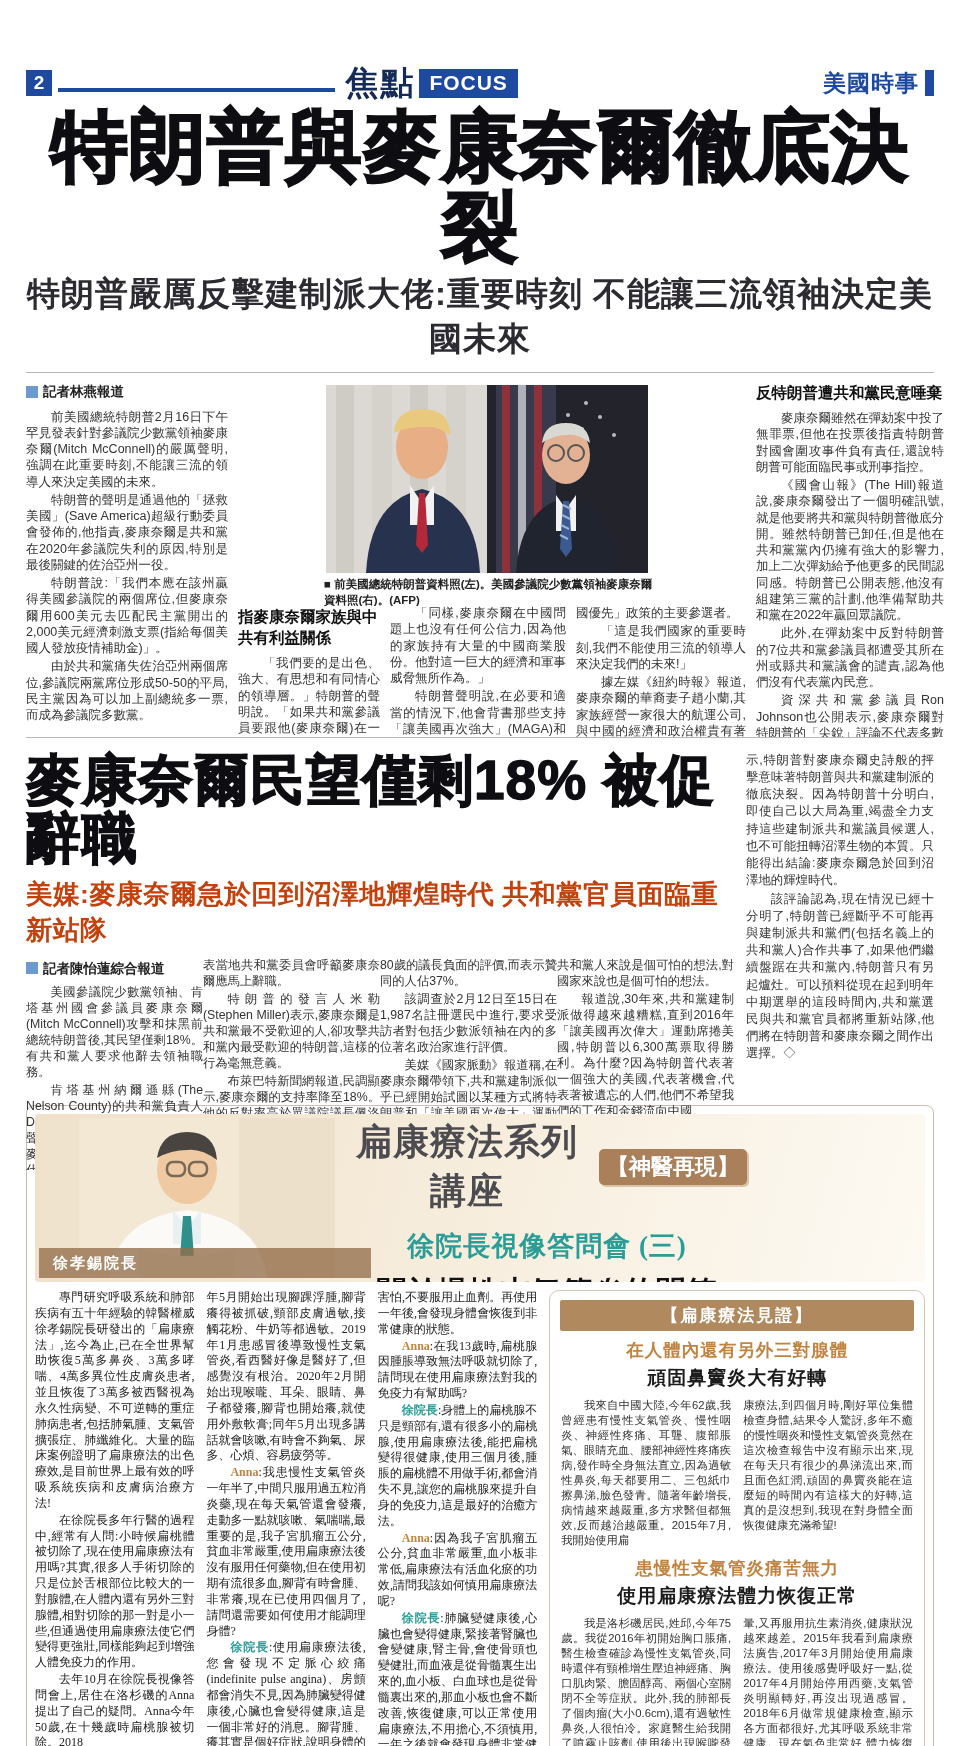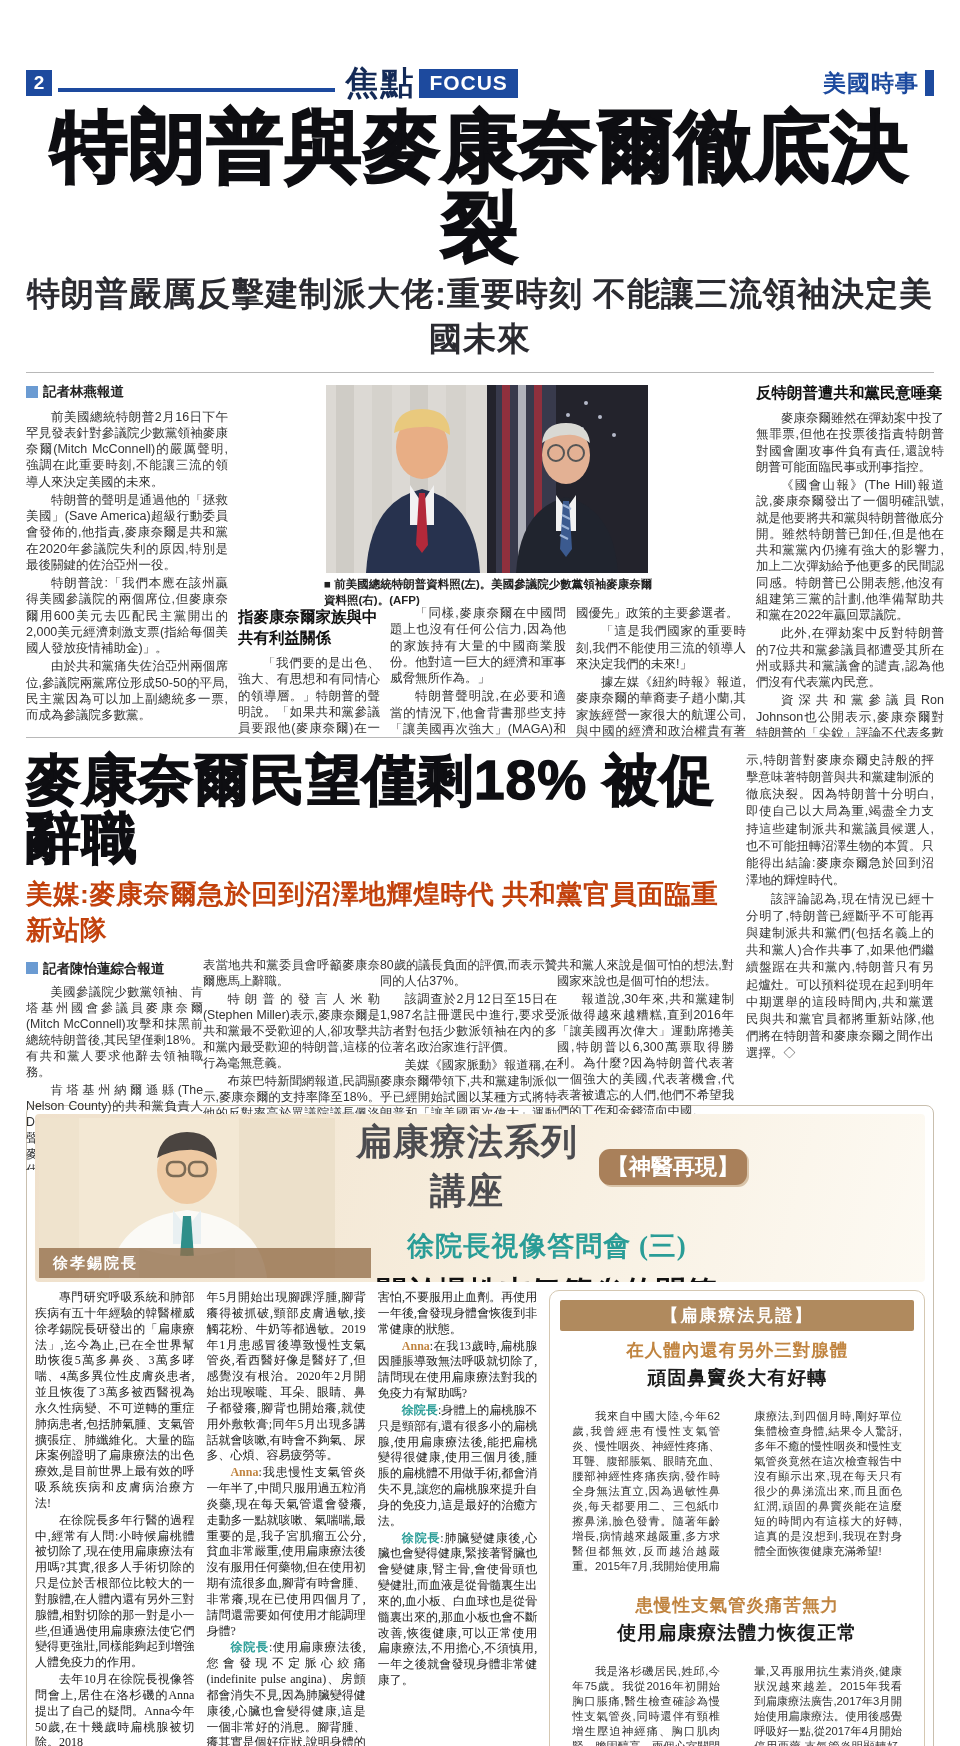--- a/index.html
+++ b/index.html
@@ -55,21 +55,21 @@
   .ad{margin-top:12px;border:1px solid #c9bfae;border-radius:8px;padding:8px;height:784px;box-sizing:border-box;}
   .ad-banner{position:relative;height:168px;border-radius:4px;
              background:linear-gradient(105deg,#efe0cb 0%,#f6ecdb 45%,#fdfaf3 100%);overflow:hidden;}
   .ad-doctor{position:absolute;left:4px;top:4px;width:296px;height:160px;}
   .doctor-label{position:absolute;left:4px;top:134px;width:332px;height:30px;
                 background:rgba(148,110,74,.78);color:#fff;font-size:15px;font-weight:bold;
                 display:flex;align-items:center;padding-left:14px;box-sizing:border-box;letter-spacing:2px;}
   .ad-titles{position:absolute;left:312px;top:4px;width:400px;text-align:center;}
   .ad-series-row{display:flex;align-items:center;justify-content:center;gap:12px;}
   .ad-series{font-family:"Liberation Serif",serif;font-size:36px;font-weight:900;color:#4c4c50;letter-spacing:1px;}
-  .ad-badge{background:#a9805a;color:#fff;font-size:22px;font-weight:bold;padding:3px 8px;border-radius:11px;
+  .ad-badge{background:#a9805a;color:#fff;font-size:22px;font-weight:bold;padding:3px 8px;border-radius:5px;
             box-shadow:2px 2px 0 #d8c3a8;white-space:nowrap;}
   .ad-session{color:#2a9d97;font-size:27px;font-weight:900;margin-top:12px;font-family:"Liberation Serif",serif;letter-spacing:1px;}
   .ad-topic{color:#111;font-size:30px;font-weight:900;margin-top:8px;font-family:"Liberation Serif",serif;letter-spacing:1px;}
 
   .ad-content{display:flex;gap:12px;margin-top:8px;height:586px;}
   .qa-area{flex:1.42;display:flex;gap:12px;overflow:hidden;}
   .qa-col{flex:1;overflow:hidden;font-family:"Liberation Serif","DejaVu Serif",serif;
           font-size:12px;line-height:1.32;color:#222;}
   .qa-col p{margin:0 0 1px;text-indent:2em;text-align:justify;}
   .qa-col p.cont{text-indent:0;}
@@ -77,21 +77,21 @@
   .a-label{color:#2a9d97;font-weight:bold;}
 
   .t-box{flex:1;border:1px solid #d5c8b2;border-radius:10px;padding:9px 10px;overflow:hidden;
          display:flex;flex-direction:column;box-sizing:border-box;}
   .t-head{background:#b08a5e;color:#fff;text-align:center;font-size:17px;font-weight:bold;
           padding:4px 0;letter-spacing:2px;border-radius:2px;}
   .t-title-orange{color:#c08440;text-align:center;font-size:17.5px;font-weight:900;margin-top:7px;letter-spacing:1px;}
   .t-title-black{color:#1c1c1c;text-align:center;font-size:19px;font-weight:900;margin-top:3px;letter-spacing:1px;}
   .t-cols{display:flex;gap:10px;margin-top:6px;}
   .t-col{flex:1;font-size:11.3px;line-height:1.33;color:#333;overflow:hidden;}
-  .t-col p{margin:12px;text-indent:2em;text-align:justify;}
+  .t-col p{margin:1px;text-indent:2em;text-align:justify;}
   .t-col p.cont{text-indent:0;}
 </style>
 </head>
 <body>
 
 <div class="page">
  <div class="inner">
 
   <div class="masthead">
     <div class="pagenum">2</div>
@@ -256,20 +256,21 @@
         </div>
         <div class="qa-col">
           <p class="cont">年5月開始出現腳踝浮腫,腳背癢得被抓破,頸部皮膚過敏,接觸花粉、牛奶等都過敏。2019年1月患感冒後導致慢性支氣管炎,看西醫好像是醫好了,但感覺沒有根治。2020年2月開始出現喉嚨、耳朵、眼睛、鼻子都發癢,腳背也開始癢,就使用外敷軟膏;同年5月出現多講話就會咳嗽,有時會不夠氣、尿多、心煩、容易疲勞等。</p>
           <p><span class="q-label">Anna</span><span>:我患慢性支氣管炎一年半了,中間只服用過五粒消炎藥,現在每天氣管還會發癢,走動多一點就咳嗽、氣喘喘,最重要的是,我子宮肌瘤五公分,貧血非常嚴重,使用扁康療法後沒有服用任何藥物,但在使用初期有流很多血,腳背有時會腫、非常癢,現在已使用四個月了,請問還需要如何使用才能調理身體?</span></p>
           <p><span class="a-label">徐院長</span><span>:使用扁康療法後,您會發現不定脈心絞痛(indefinite pulse angina)、房顫都會消失不見,因為肺臟變得健康後,心臟也會變得健康,這是一個非常好的消息。腳背腫、癢其實是個好症狀,說明身體的免疫力找到了身體裏的毒素,就會往外排,發腫是因為要往身體裏運送很多水,然後把垃圾丟到水裏再排出體外,這時不要使用利尿劑,或消除浮腫的藥劑,這是身體的自然反應。您患慢性支氣管炎、子宮肌瘤等疾病症狀非常多,因此這時的流血不是正常的月經,而是把不好的東西往外排出去,堅持使用扁康療法兩個月後,會發現子宮變得正常,那時流的血才是正常的月經,排的時候不要</span></p>
         </div>
         <div class="qa-col">
           <p class="cont">害怕,不要服用止血劑。再使用一年後,會發現身體會恢復到非常健康的狀態。</p>
           <p><span class="q-label">Anna</span><span>:在我13歲時,扁桃腺因腫脹導致無法呼吸就切除了,請問現在使用扁康療法對我的免疫力有幫助嗎?</span></p>
           <p><span class="a-label">徐院長</span><span>:身體上的扁桃腺不只是頸部有,還有很多小的扁桃腺,使用扁康療法後,能把扁桃變得很健康,使用三個月後,腫脹的扁桃體不用做手術,都會消失不見,讓您的扁桃腺來提升自身的免疫力,這是最好的治癒方法。</span></p>
+          <p><span class="q-label">Anna</span><span>:因為我子宮肌瘤五公分,貧血非常嚴重,血小板非常低,扁康療法有活血化瘀的功效,請問我該如何慎用扁康療法呢?</span></p>
           <p><span class="a-label">徐院長</span><span>:肺臟變健康後,心臟也會變得健康,緊接著腎臟也會變健康,腎主骨,會使骨頭也變健壯,而血液是從骨髓裏生出來的,血小板、白血球也是從骨髓裏出來的,那血小板也會不斷改善,恢復健康,可以正常使用扁康療法,不用擔心,不須慎用,一年之後就會發現身體非常健康了。</span></p>
 
         </div>
       </div>
 
       <div class="t-box">
         <div class="t-head">【扁康療法見證】</div>
         <div class="t-title-orange">在人體內還有另外三對腺體</div>
         <div class="t-title-black">頑固鼻竇炎大有好轉</div>
         <div class="t-cols">

